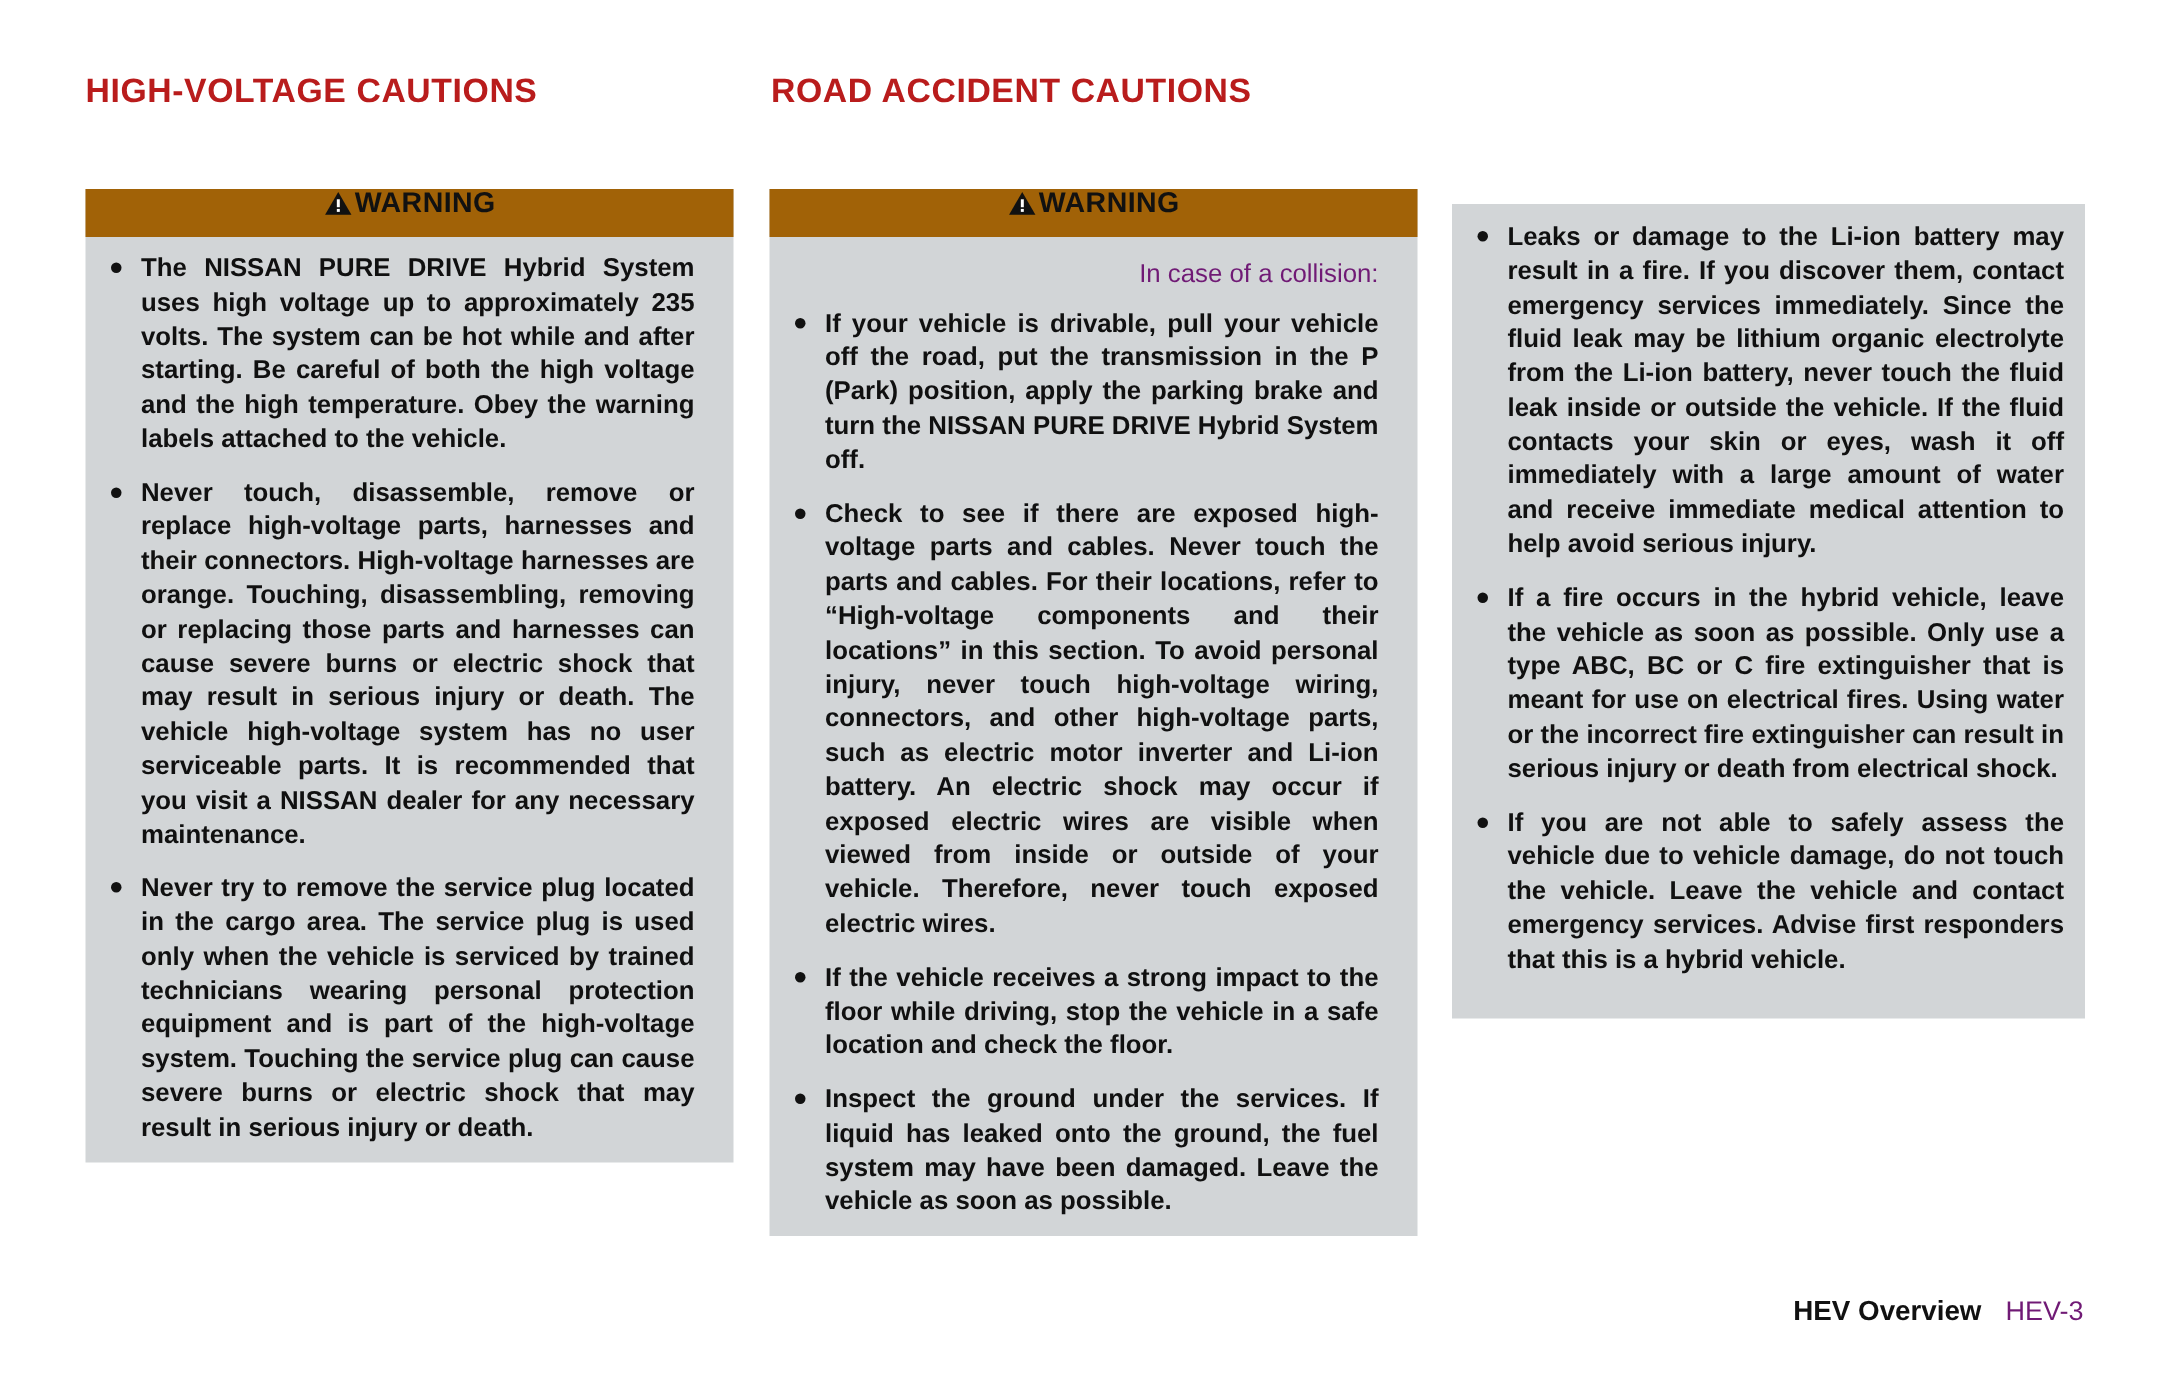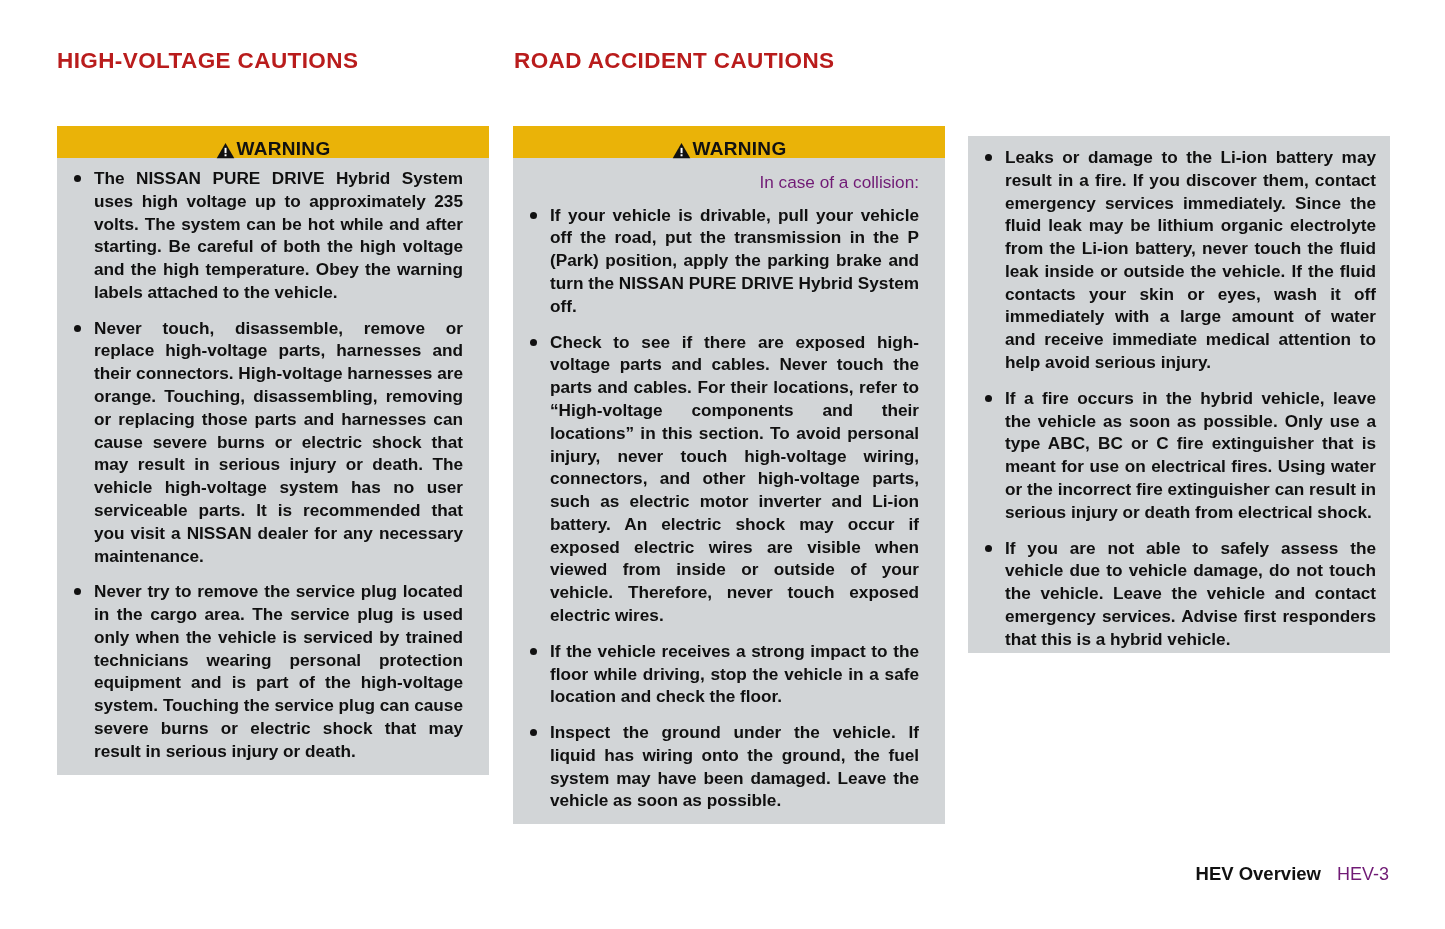--- a/index.html
+++ b/index.html
@@ -34,24 +34,24 @@
   #heading-hv  { left: 57px;  top: 48px; }
   #heading-ra  { left: 514px; top: 48px; }
 
   
   .warn-box {
     position: absolute;
     background: #d2d5d7;
     box-sizing: border-box;
   }
   .warn-header {
-    background: #eab308;
+    background: #a16207;
     height: 32px;
     display: flex;
-    align-items: flex-end;
+    align-items: flex-start;
     justify-content: center;
     gap: 2px;
   }
   .warn-header-title {
     font-size: 19px;
     font-weight: bold;
     letter-spacing: 0.3px;
     color: #111;
     line-height: 1;
   }
@@ -101,21 +101,21 @@
     top: 8px;
     width: 7px;
     height: 7px;
     border-radius: 50%;
     background: #111;
   }
 
   
   #box-col1 { left: 57px;  top: 126px; width: 432px; }
   #box-col2 { left: 513px; top: 126px; width: 432px; }
-  #box-col3 { left: 968px; top: 136px; width: 422px; padding: 10px 14px 3px 14px; }
+  #box-col3 { left: 968px; top: 136px; width: 422px; padding: 10px 14px 29px 14px; }
 
   
   .footer {
     position: absolute;
     right: 56px;
     bottom: 44px;
     display: flex;
     align-items: baseline;
     gap: 16px;
     white-space: nowrap;
@@ -175,21 +175,21 @@
       </span>
       <span class="warn-header-title">WARNING</span>
     </div>
 
     <div class="warn-body">
       <p class="intro-line">In case of a collision:</p>
       <ul class="bullets">
         <li>If your vehicle is drivable, pull your vehicle off the road, put the transmission in the P (Park) position, apply the parking brake and turn the NISSAN PURE DRIVE Hybrid System off.</li>
         <li>Check to see if there are exposed high-voltage parts and cables. Never touch the parts and cables. For their locations, refer to “High-voltage components and their locations” in this section. To avoid personal injury, never touch high-voltage wiring, connectors, and other high-voltage parts, such as electric motor inverter and Li-ion battery. An electric shock may occur if exposed electric wires are visible when viewed from inside or outside of your vehicle. Therefore, never touch exposed electric wires.</li>
         <li>If the vehicle receives a strong impact to the floor while driving, stop the vehicle in a safe location and check the floor.</li>
-        <li>Inspect the ground under the vehicle. If liquid has wiring onto the ground, the fuel system may have been damaged. Leave the vehicle as soon as possible.</li>
+        <li>Inspect the ground under the services. If liquid has leaked onto the ground, the fuel system may have been damaged. Leave the vehicle as soon as possible.</li>
       </ul>
     </div>
   </div>
 
   <div class="warn-box" id="box-col3">
     <ul class="bullets">
       <li>Leaks or damage to the Li-ion battery may result in a fire. If you discover them, contact emergency services immediately. Since the fluid leak may be lithium organic electrolyte from the Li-ion battery, never touch the fluid leak inside or outside the vehicle. If the fluid contacts your skin or eyes, wash it off immediately with a large amount of water and receive immediate medical attention to help avoid serious injury.</li>
       <li>If a fire occurs in the hybrid vehicle, leave the vehicle as soon as possible. Only use a type ABC, BC or C fire extinguisher that is meant for use on electrical fires. Using water or the incorrect fire extinguisher can result in serious injury or death from electrical shock.</li>
       <li>If you are not able to safely assess the vehicle due to vehicle damage, do not touch the vehicle. Leave the vehicle and contact emergency services. Advise first responders that this is a hybrid vehicle.</li>
     </ul>

